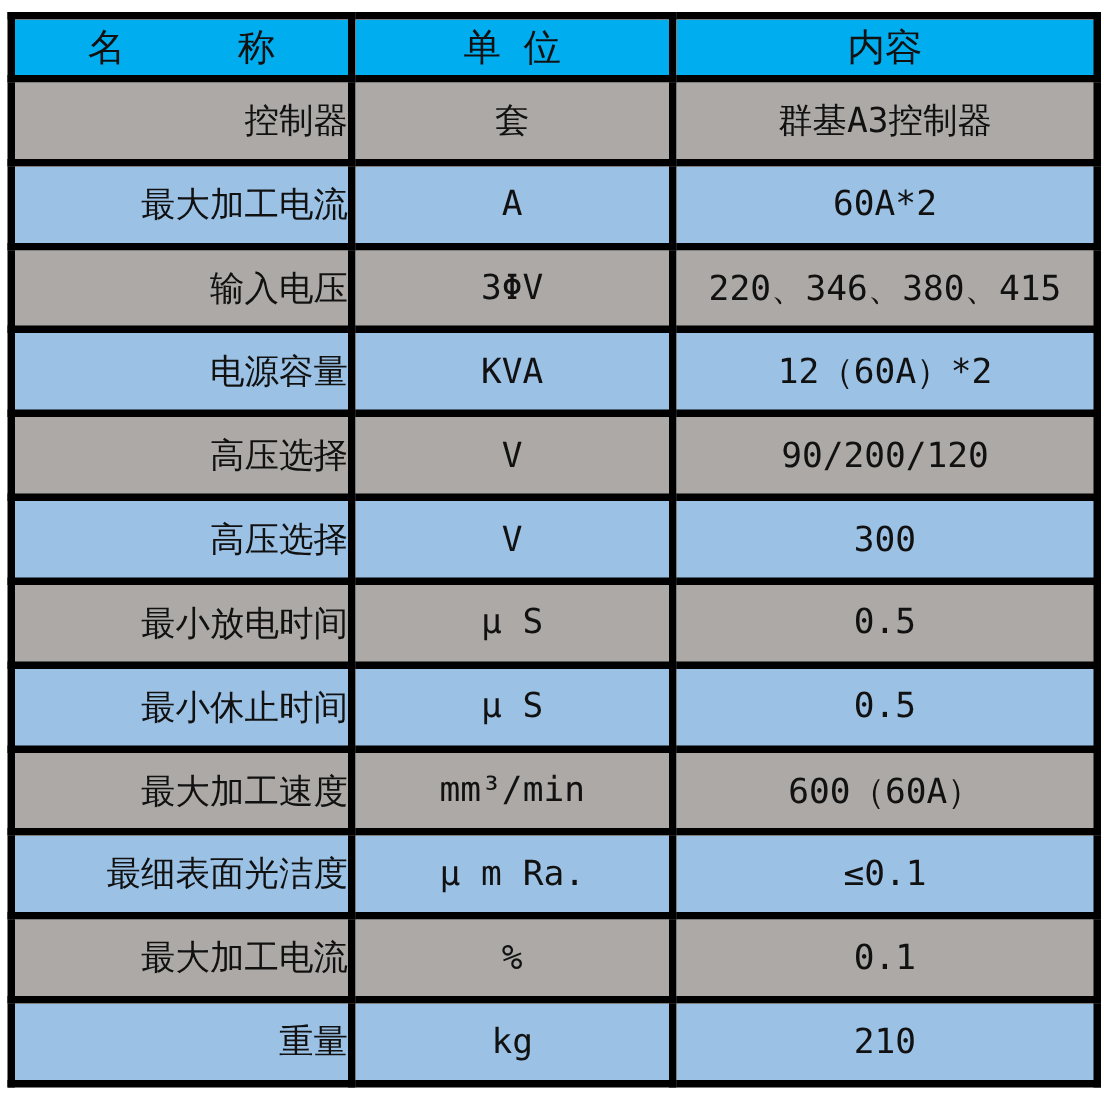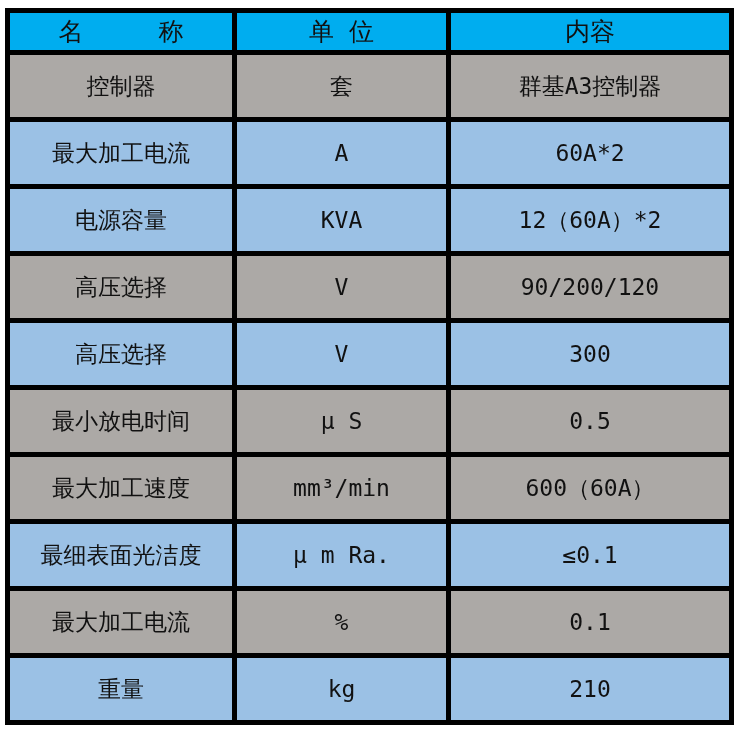--- a/index.html
+++ b/index.html
@@ -38,21 +38,21 @@
   table.spec thead tr { height: 42px; font-family: Liberation Mono, monospace; }
   table.spec tbody tr { height: 51px; }
   table.spec th {
     background: #00ADEF;
     font-weight: normal;
     font-size: 25px;
     text-align: center;
   }
   table.spec td { font-size: 23px; }
   td.cell-name {
-    text-align: center;
+    text-align: right;
     padding-left: 8px;
   }
   td.cell-unit, td.cell-content { text-align: center; }
   tr.shade-gray td { background: #ACA9A6; }
   tr.shade-blue td { background: #9BC1E5; }
 </style>
 </head>
 <body>
 
 <div class="page">
@@ -73,37 +73,47 @@
       <tr class="shade-gray">
         <td class="cell-name">控制器</td>
         <td class="cell-unit">套</td>
         <td class="cell-content">群基A3控制器</td>
       </tr>
       <tr class="shade-blue">
         <td class="cell-name">最大加工电流</td>
         <td class="cell-unit">A</td>
         <td class="cell-content">60A*2</td>
       </tr>
+      <tr class="shade-gray">
+        <td class="cell-name">输入电压</td>
+        <td class="cell-unit">3ΦV</td>
+        <td class="cell-content">220、346、380、415</td>
+      </tr>
       <tr class="shade-blue">
         <td class="cell-name">电源容量</td>
         <td class="cell-unit">KVA</td>
         <td class="cell-content">12（60A）*2</td>
       </tr>
       <tr class="shade-gray">
         <td class="cell-name">高压选择</td>
         <td class="cell-unit">V</td>
         <td class="cell-content">90/200/120</td>
       </tr>
       <tr class="shade-blue">
         <td class="cell-name">高压选择</td>
         <td class="cell-unit">V</td>
         <td class="cell-content">300</td>
       </tr>
       <tr class="shade-gray">
         <td class="cell-name">最小放电时间</td>
+        <td class="cell-unit">μ S</td>
+        <td class="cell-content">0.5</td>
+      </tr>
+      <tr class="shade-blue">
+        <td class="cell-name">最小休止时间</td>
         <td class="cell-unit">μ S</td>
         <td class="cell-content">0.5</td>
       </tr>
       <tr class="shade-gray">
         <td class="cell-name">最大加工速度</td>
         <td class="cell-unit">mm³/min</td>
         <td class="cell-content">600（60A）</td>
       </tr>
       <tr class="shade-blue">
         <td class="cell-name">最细表面光洁度</td>

